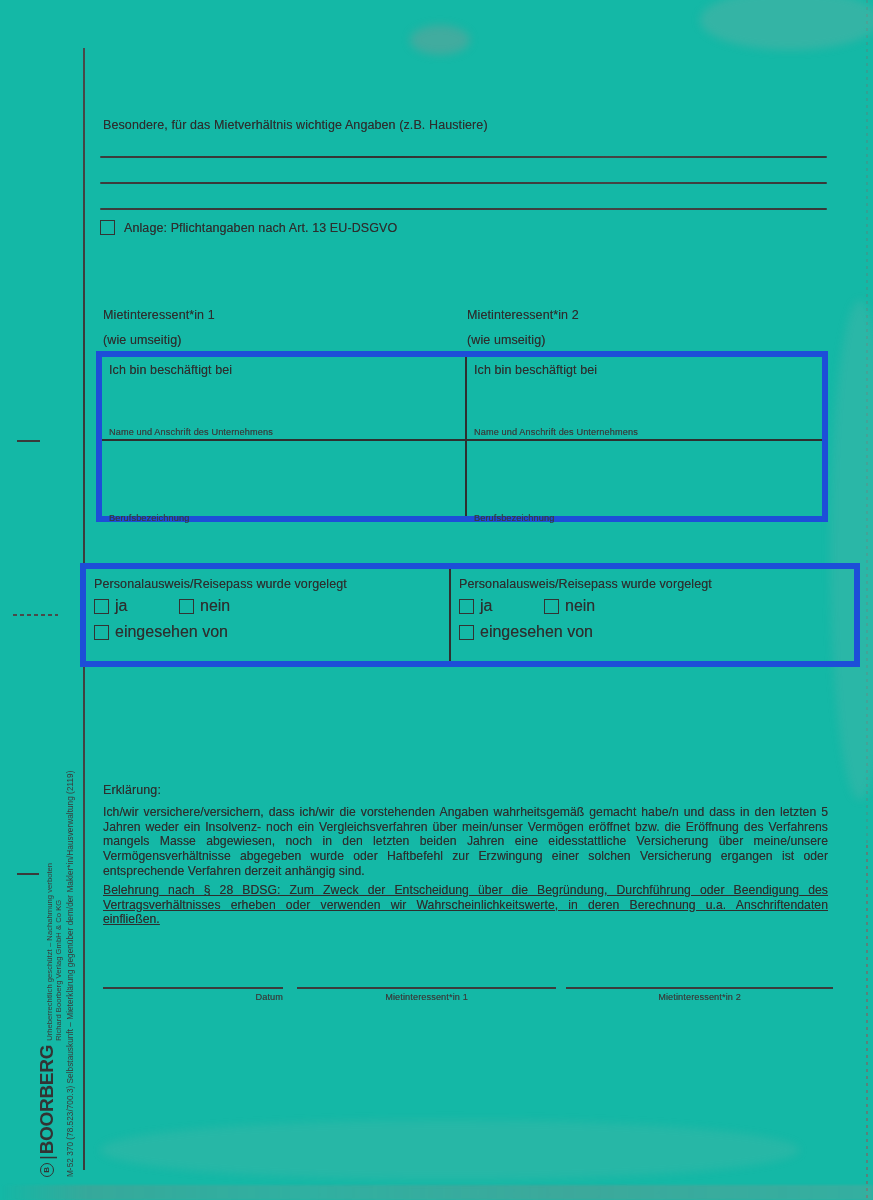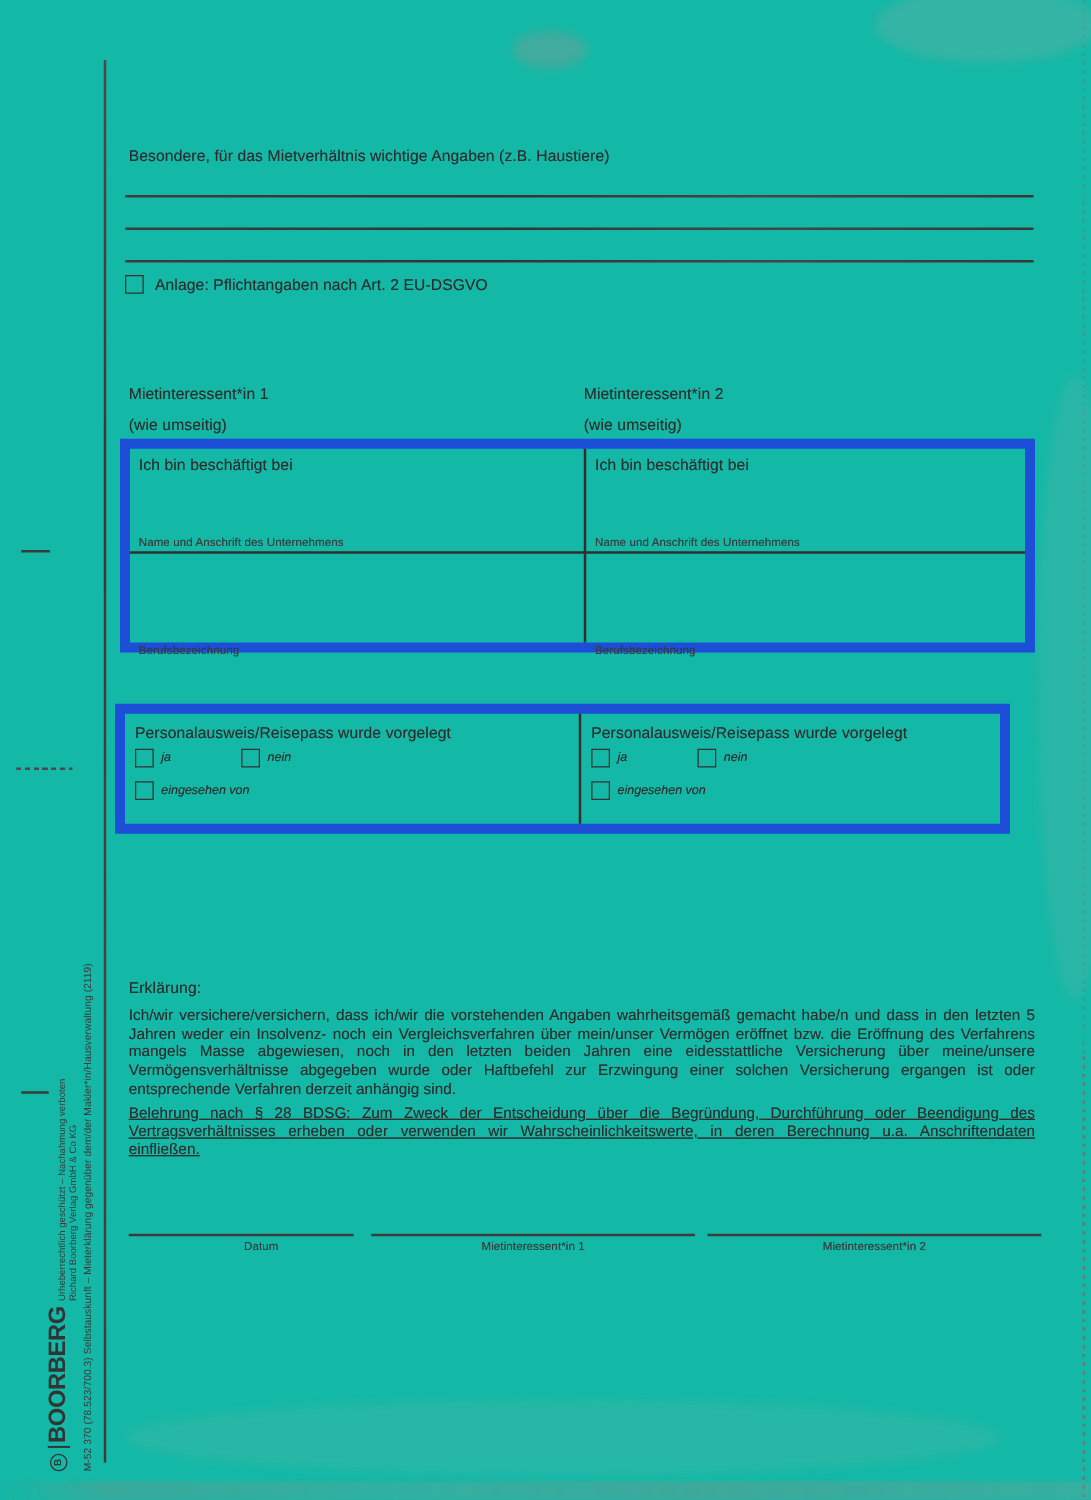--- a/index.html
+++ b/index.html
@@ -32,27 +32,27 @@
 
   
   .h-normal{font-size:12.5px;letter-spacing:.1px;}
   .h-bold{font-size:13px;font-weight:bold;letter-spacing:.15px;}
   .body-txt{font-size:12.2px;line-height:14.7px;text-align:justify;letter-spacing:.05px;}
   .small-lbl{font-size:9.2px;color:#3c3c3c;letter-spacing:.1px;}
 
   .checkbox{width:15px;height:15px;border:1.7px solid #333;background:transparent;display:inline-block;}
 
   
-  .form-table{border:8px solid #1d4ed8;}
+  .form-table{border:6px solid #1d4ed8;}
   .v-divider{width:2px;background:#2f2f2f;position:absolute;top:0;bottom:0;}
   .h-divider{height:2px;background:#2f2f2f;position:absolute;left:0;right:0;}
   .cell{position:absolute;top:0;bottom:0;}
 
   .cb-row{position:absolute;display:flex;align-items:center;gap:6px;}
-  .cb-row .lbl{font-size:10px;font-style:italic;}
+  .cb-row .lbl{font-size:16px;}
 
   
   .imprint{
     left:37px;top:1177px;width:500px;
     transform:rotate(-90deg);transform-origin:0 0;
     color:#3a3a3a;
   }
   .imprint-row1{display:flex;align-items:flex-start;}
   .logo-line{display:flex;align-items:center;font-size:19px;font-weight:bold;letter-spacing:-.3px;line-height:20px;color:#333;}
   .logo-circle{
@@ -80,21 +80,21 @@
   <div class="abs smudge" style="left:830px;top:300px;width:60px;height:500px;background:rgba(180,180,175,.14);"></div>
   <div class="abs smudge" style="left:100px;top:1120px;width:700px;height:60px;background:rgba(180,180,175,.12);"></div>
   <div class="abs bottom-band"></div>
 
   <div class="abs h-normal txt" style="left:103px;top:118px;">Besondere, für das Mietverhältnis wichtige Angaben (z.B. Haustiere)</div>
   <div class="abs rule" style="left:100px;top:156px;width:727px;"></div>
   <div class="abs rule" style="left:100px;top:182px;width:727px;"></div>
   <div class="abs rule" style="left:100px;top:208px;width:727px;"></div>
 
   <div class="abs checkbox" style="left:100px;top:220px;"></div>
-  <div class="abs h-normal txt" style="left:124px;top:221px;">Anlage: Pflichtangaben nach Art. 2 EU-DSGVO</div>
+  <div class="abs h-normal txt" style="left:124px;top:221px;">Anlage: Pflichtangaben nach Art. 13 EU-DSGVO</div>
 
 
   <div class="abs h-normal txt" style="left:103px;top:308px;">Mietinteressent*in 1</div>
   <div class="abs h-normal txt" style="left:467px;top:308px;">Mietinteressent*in 2</div>
   <div class="abs h-normal txt" style="left:103px;top:333px;">(wie umseitig)</div>
   <div class="abs h-normal txt" style="left:467px;top:333px;">(wie umseitig)</div>
 
   <div class="abs form-table" style="left:96px;top:351px;width:732px;height:171px;">
     <div class="v-divider" style="left:363px;"></div>
     <div class="h-divider" style="top:82px;"></div>
@@ -109,21 +109,21 @@
 
     <div class="cell" style="left:365px;right:0;">
       <div class="abs h-normal txt" style="left:7px;top:6px;">Ich bin beschäftigt bei</div>
       <div class="abs" style="left:0;top:20px;width:363px;height:50px;"></div>
       <div class="small-lbl txt" style="position:absolute;left:7px;top:70px;">Name und Anschrift des Unternehmens</div>
       <div class="abs" style="left:0;top:84px;width:363px;height:70px;"></div>
       <div class="small-lbl txt" style="position:absolute;left:7px;top:156px;">Berufsbezeichnung</div>
     </div>
   </div>
 
-  <div class="abs form-table" style="left:92px;top:563px;width:716px;height:104px;">
+  <div class="abs form-table" style="left:80px;top:563px;width:780px;height:104px;">
     <div class="v-divider" style="left:363px;"></div>
 
     <div class="cell" style="left:0;width:363px;">
       <div class="abs h-normal txt" style="left:8px;top:8px;">Personalausweis/Reisepass wurde vorgelegt</div>
       <div class="cb-row" style="left:8px;top:28px;">
         <span class="checkbox"></span>
         <span class="lbl txt">ja</span>
       </div>
       <div class="cb-row" style="left:93px;top:28px;">
         <span class="checkbox"></span>
@@ -152,21 +152,21 @@
     </div>
   </div>
 
   <div class="abs h-normal txt" style="left:103px;top:783px;">Erklärung:</div>
   <div class="abs body-txt txt" style="left:103px;top:805px;width:725px;">Ich/wir versichere/versichern, dass ich/wir die vorstehenden Angaben wahrheitsgemäß gemacht habe/n und dass in den letzten 5 Jahren weder ein Insolvenz- noch ein Vergleichsverfahren über mein/unser Vermögen eröffnet bzw. die Eröffnung des Verfahrens mangels Masse abgewiesen, noch in den letzten beiden Jahren eine eidesstattliche Versicherung über meine/unsere Vermögensverhältnisse abgegeben wurde oder Haftbefehl zur Erzwingung einer solchen Versicherung ergangen ist oder entsprechende Verfahren derzeit anhängig sind.</div>
   <div class="abs body-txt txt" style="left:103px;top:883px;width:725px;word-spacing:1.5px;text-decoration:underline;">Belehrung nach § 28 BDSG: Zum Zweck der Entscheidung über die Begründung, Durchführung oder Beendigung des Vertragsverhältnisses erheben oder verwenden wir Wahrscheinlichkeitswerte, in deren Berechnung u.a. Anschriftendaten einfließen.</div>
 
   <div class="abs sig-rule" style="left:103px;top:987px;width:180px;"></div>
   <div class="abs sig-rule" style="left:297px;top:987px;width:259px;"></div>
   <div class="abs sig-rule" style="left:566px;top:987px;width:267px;"></div>
-  <div class="abs small-lbl txt" style="left:119px;top:992px;width:180px;text-align:center;">Datum</div>
+  <div class="abs small-lbl txt" style="left:103px;top:992px;width:180px;text-align:right;">Datum</div>
   <div class="abs small-lbl txt" style="left:297px;top:992px;width:259px;text-align:center;">Mietinteressent*in 1</div>
   <div class="abs small-lbl txt" style="left:566px;top:992px;width:267px;text-align:center;">Mietinteressent*in 2</div>
 
   <div class="abs imprint">
     <div class="imprint-row1">
       <div class="logo-line">
         <span class="logo-circle">B</span>
           <span class="logo-bar">|</span>
           <span>BOORBERG</span>
       </div>

